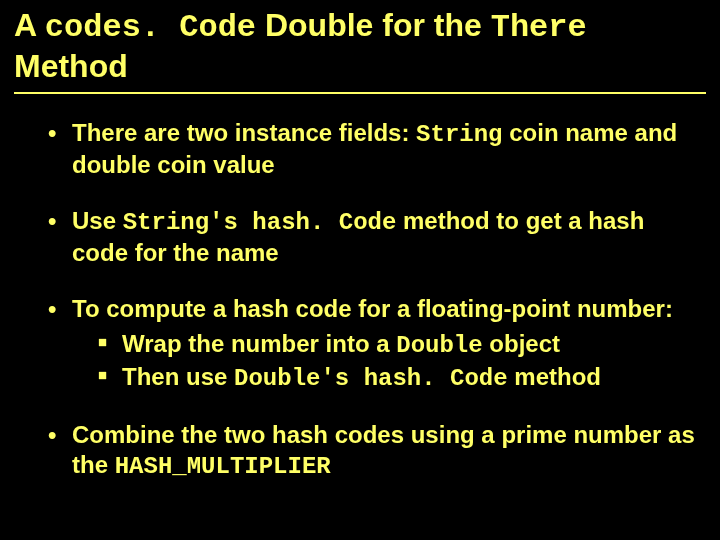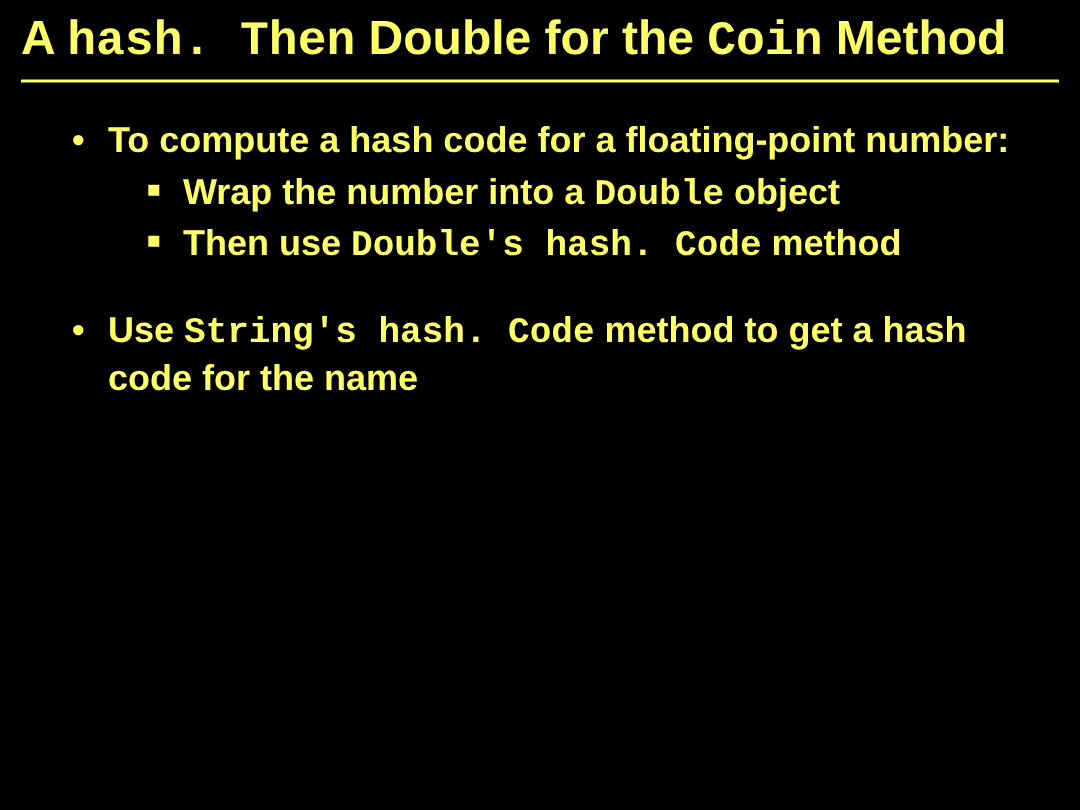--- a/index.html
+++ b/index.html
@@ -53,36 +53,42 @@
     position: absolute;
     left: 0;
     top: 4px;
     font-size: 15px;
   }
 </style>
 </head>
 <body>
 
 <div class="title">
-  <span>A </span><span class="mono">hash. Then</span><span> Double for the </span><span class="mono">Coin</span><span> Method</span>
+  <span>A </span><span class="mono">codes. Code</span><span> Double for the </span><span class="mono">There</span><span> Method</span>
 </div>
 
 <ul class="top">
 
+  <li>
+    <span>There are two instance fields: </span><span class="mono">String</span><span> coin name and double coin value</span>
+  </li>
+
+  <li>
+    <span>Use </span><span class="mono">String's hash. Code</span><span> method to get a hash code for the name</span>
+  </li>
 
   <li>
     <span>To compute a hash code for a floating-point number:</span>
     <ul class="sub">
       <li>
         <span>Wrap the number into a </span><span class="mono">Double</span><span> object</span>
       </li>
       <li>
         <span>Then use </span><span class="mono">Double's hash. Code</span><span> method</span>
       </li>
     </ul>
   </li>
 
   <li>
-    <span>Use </span><span class="mono">String's hash. Code</span><span> method to get a hash code for the name</span>
+    <span>Combine the two hash codes using a prime number as the </span><span class="mono">HASH_MULTIPLIER</span>
   </li>
-
 
 </ul>
 
 </body></html>

